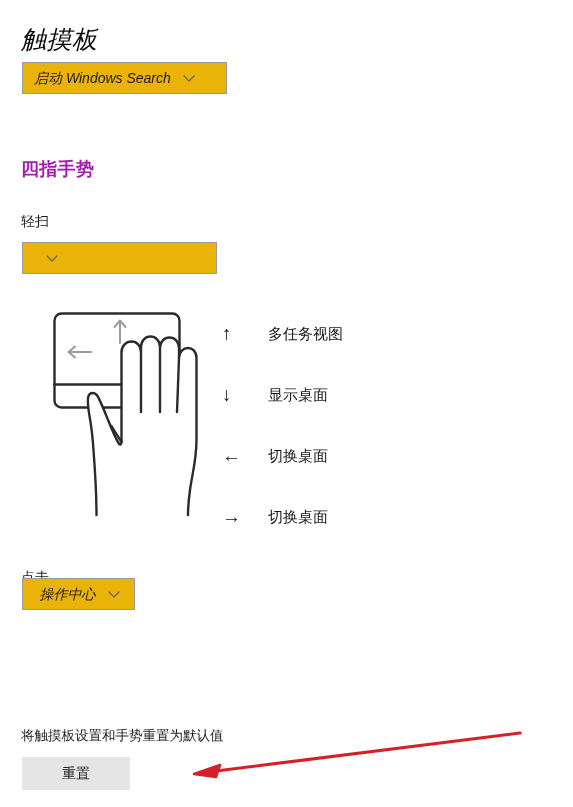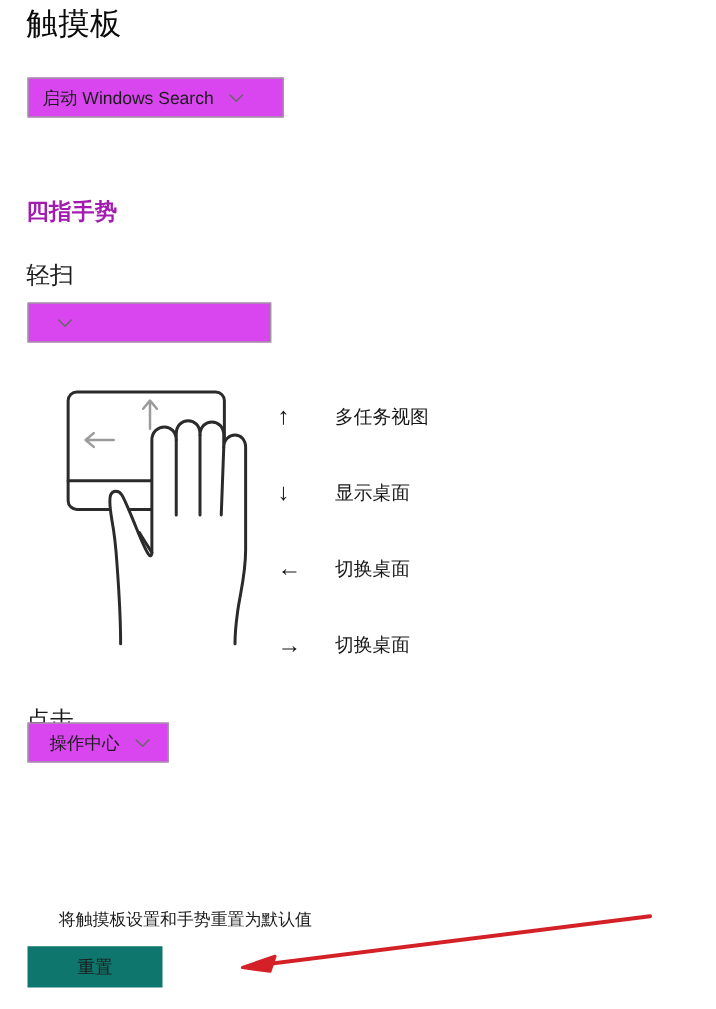--- a/index.html
+++ b/index.html
@@ -41,37 +41,38 @@
     font-size: 18px;
     line-height: 24px;
     font-weight: 600;
     color: #a21caf;
     letter-spacing: 0.3px;
     white-space: nowrap;
   }
   .lbl {
     position: absolute;
     left: 21px;
-    font-size: 19px;
+    font-size: 14px;
     line-height: 18px;
     font-weight: 400;
     color: #1a1a1a;
     white-space: nowrap;
   }
 
   
   .combo {
     position: absolute;
     box-sizing: border-box;
     border: 1px solid #9a9a9a;
-    background: #d946ef;
+    background: #eab308;
     display: flex;
     align-items: center;
     padding: 0 8px 0 11px;
     height: 32px;
+    font-style: italic;
   }
   .combo-text {
     font-size: 14px;
     line-height: 18px;
     color: #1b1b1b;
     white-space: nowrap;
     flex: 0 0 auto;
   }
   .combo-chev {
     margin-left: 11px;
@@ -127,21 +128,21 @@
     position: absolute;
     left: 21px;
     font-size: 13.5px;
     line-height: 18px;
     color: #1a1a1a;
     white-space: nowrap;
   }
   .btn {
     position: absolute;
     box-sizing: border-box;
-    background: #0f766e;
+    background: #e5e5e5;
     border: none;
     display: flex;
     align-items: center;
     justify-content: center;
     font-family: Liberation Sans, sans-serif;
     font-size: 14px;
     color: #1b1b1b;
     padding: 4px;
   }
 
@@ -154,21 +155,21 @@
     height: 80px;
     pointer-events: none;
   }
   .annot svg { display: block; }
 </style>
 </head>
 <body>
 
 <div class="page">
 
-  <div class="h-main" style="top:4px;">触摸板</div>
+  <div class="h-main" style="top:24px;font-style:italic;">触摸板</div>
 
   <div class="combo" style="left:22px; top:62px; width:205px;">
     <span class="combo-text">启动 Windows Search</span>
     <span class="combo-chev">
       <svg width="14" height="14" viewBox="0 0 14 14">
         <path d="M2 5 L7 10 L12 5" fill="none" stroke="#666666" stroke-width="1.2" stroke-linecap="round" stroke-linejoin="round"></path>
       </svg>
     </span>
   </div>
 
@@ -263,21 +264,21 @@
   <div class="combo" style="left:22px; top:578px; width:113px;justify-content:center;">
     <span class="combo-text">操作中心</span>
     <span class="combo-chev">
       <svg width="14" height="14" viewBox="0 0 14 14">
         <path d="M2 5 L7 10 L12 5" fill="none" stroke="#666666" stroke-width="1.2" stroke-linecap="round" stroke-linejoin="round"></path>
       </svg>
     </span>
   </div>
 
 
-  <div class="desc" style="top:727px;margin-left:26px;">将触摸板设置和手势重置为默认值</div>
+  <div class="desc" style="top:727px;">将触摸板设置和手势重置为默认值</div>
 
   <button class="btn" style="left:22px; top:757px; width:108px; height:33px;">重置</button>
 
   <div class="annot">
     <svg width="360" height="80" viewBox="0 0 360 80">
       <g stroke="#d42027" fill="#d42027" stroke-linecap="round" stroke-linejoin="round">
         <path d="M340 18 L20 58" stroke-width="3.2" fill="none"></path>
         <path d="M14 59 L40 50 L36 62 Z" stroke-width="2.5"></path>
       </g>
     </svg>

